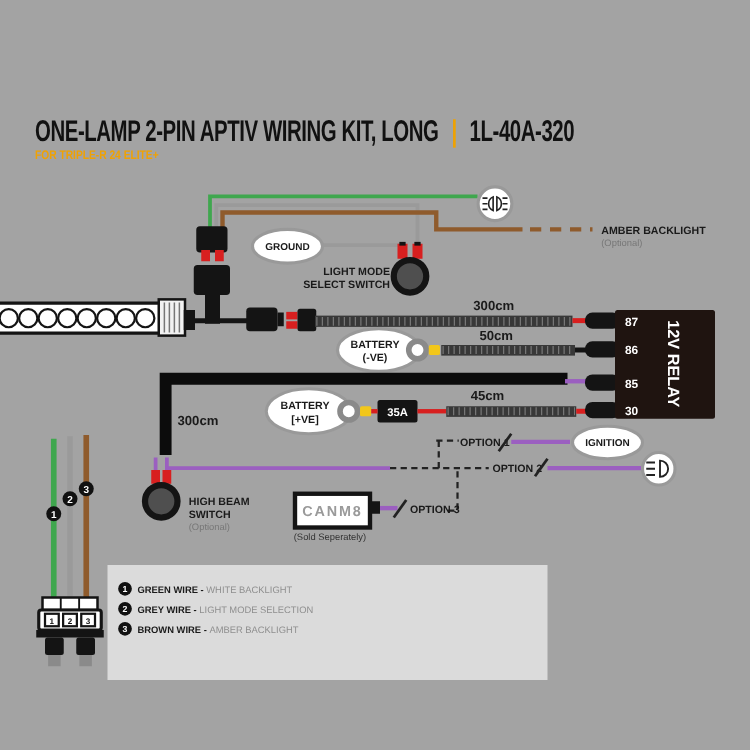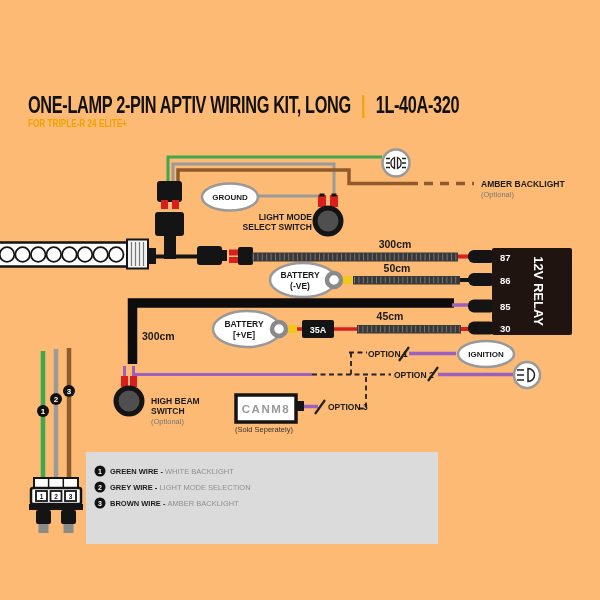--- a/index.html
+++ b/index.html
@@ -1,16 +1,16 @@
 <!DOCTYPE html>
 <html><head>
 <meta charset="utf-8">
 <style>
   html,body{margin:0;padding:0;background:#ffffff;width:600px;height:600px;overflow:hidden;}
-  #stage{position:relative;width:600px;height:600px;background:#fdba74;}
+  #stage{position:relative;width:600px;height:600px;background:#a3a3a3;}
   svg{font-family:"Liberation Sans","DejaVu Sans",sans-serif;}
   .ttl{font-weight:bold;fill:#111;}
   .lbl{font-weight:bold;fill:#1a1a1a;}
   .note{fill:#777;}
 </style>
 </head>
 <body>
 <div id="stage">
 
 

